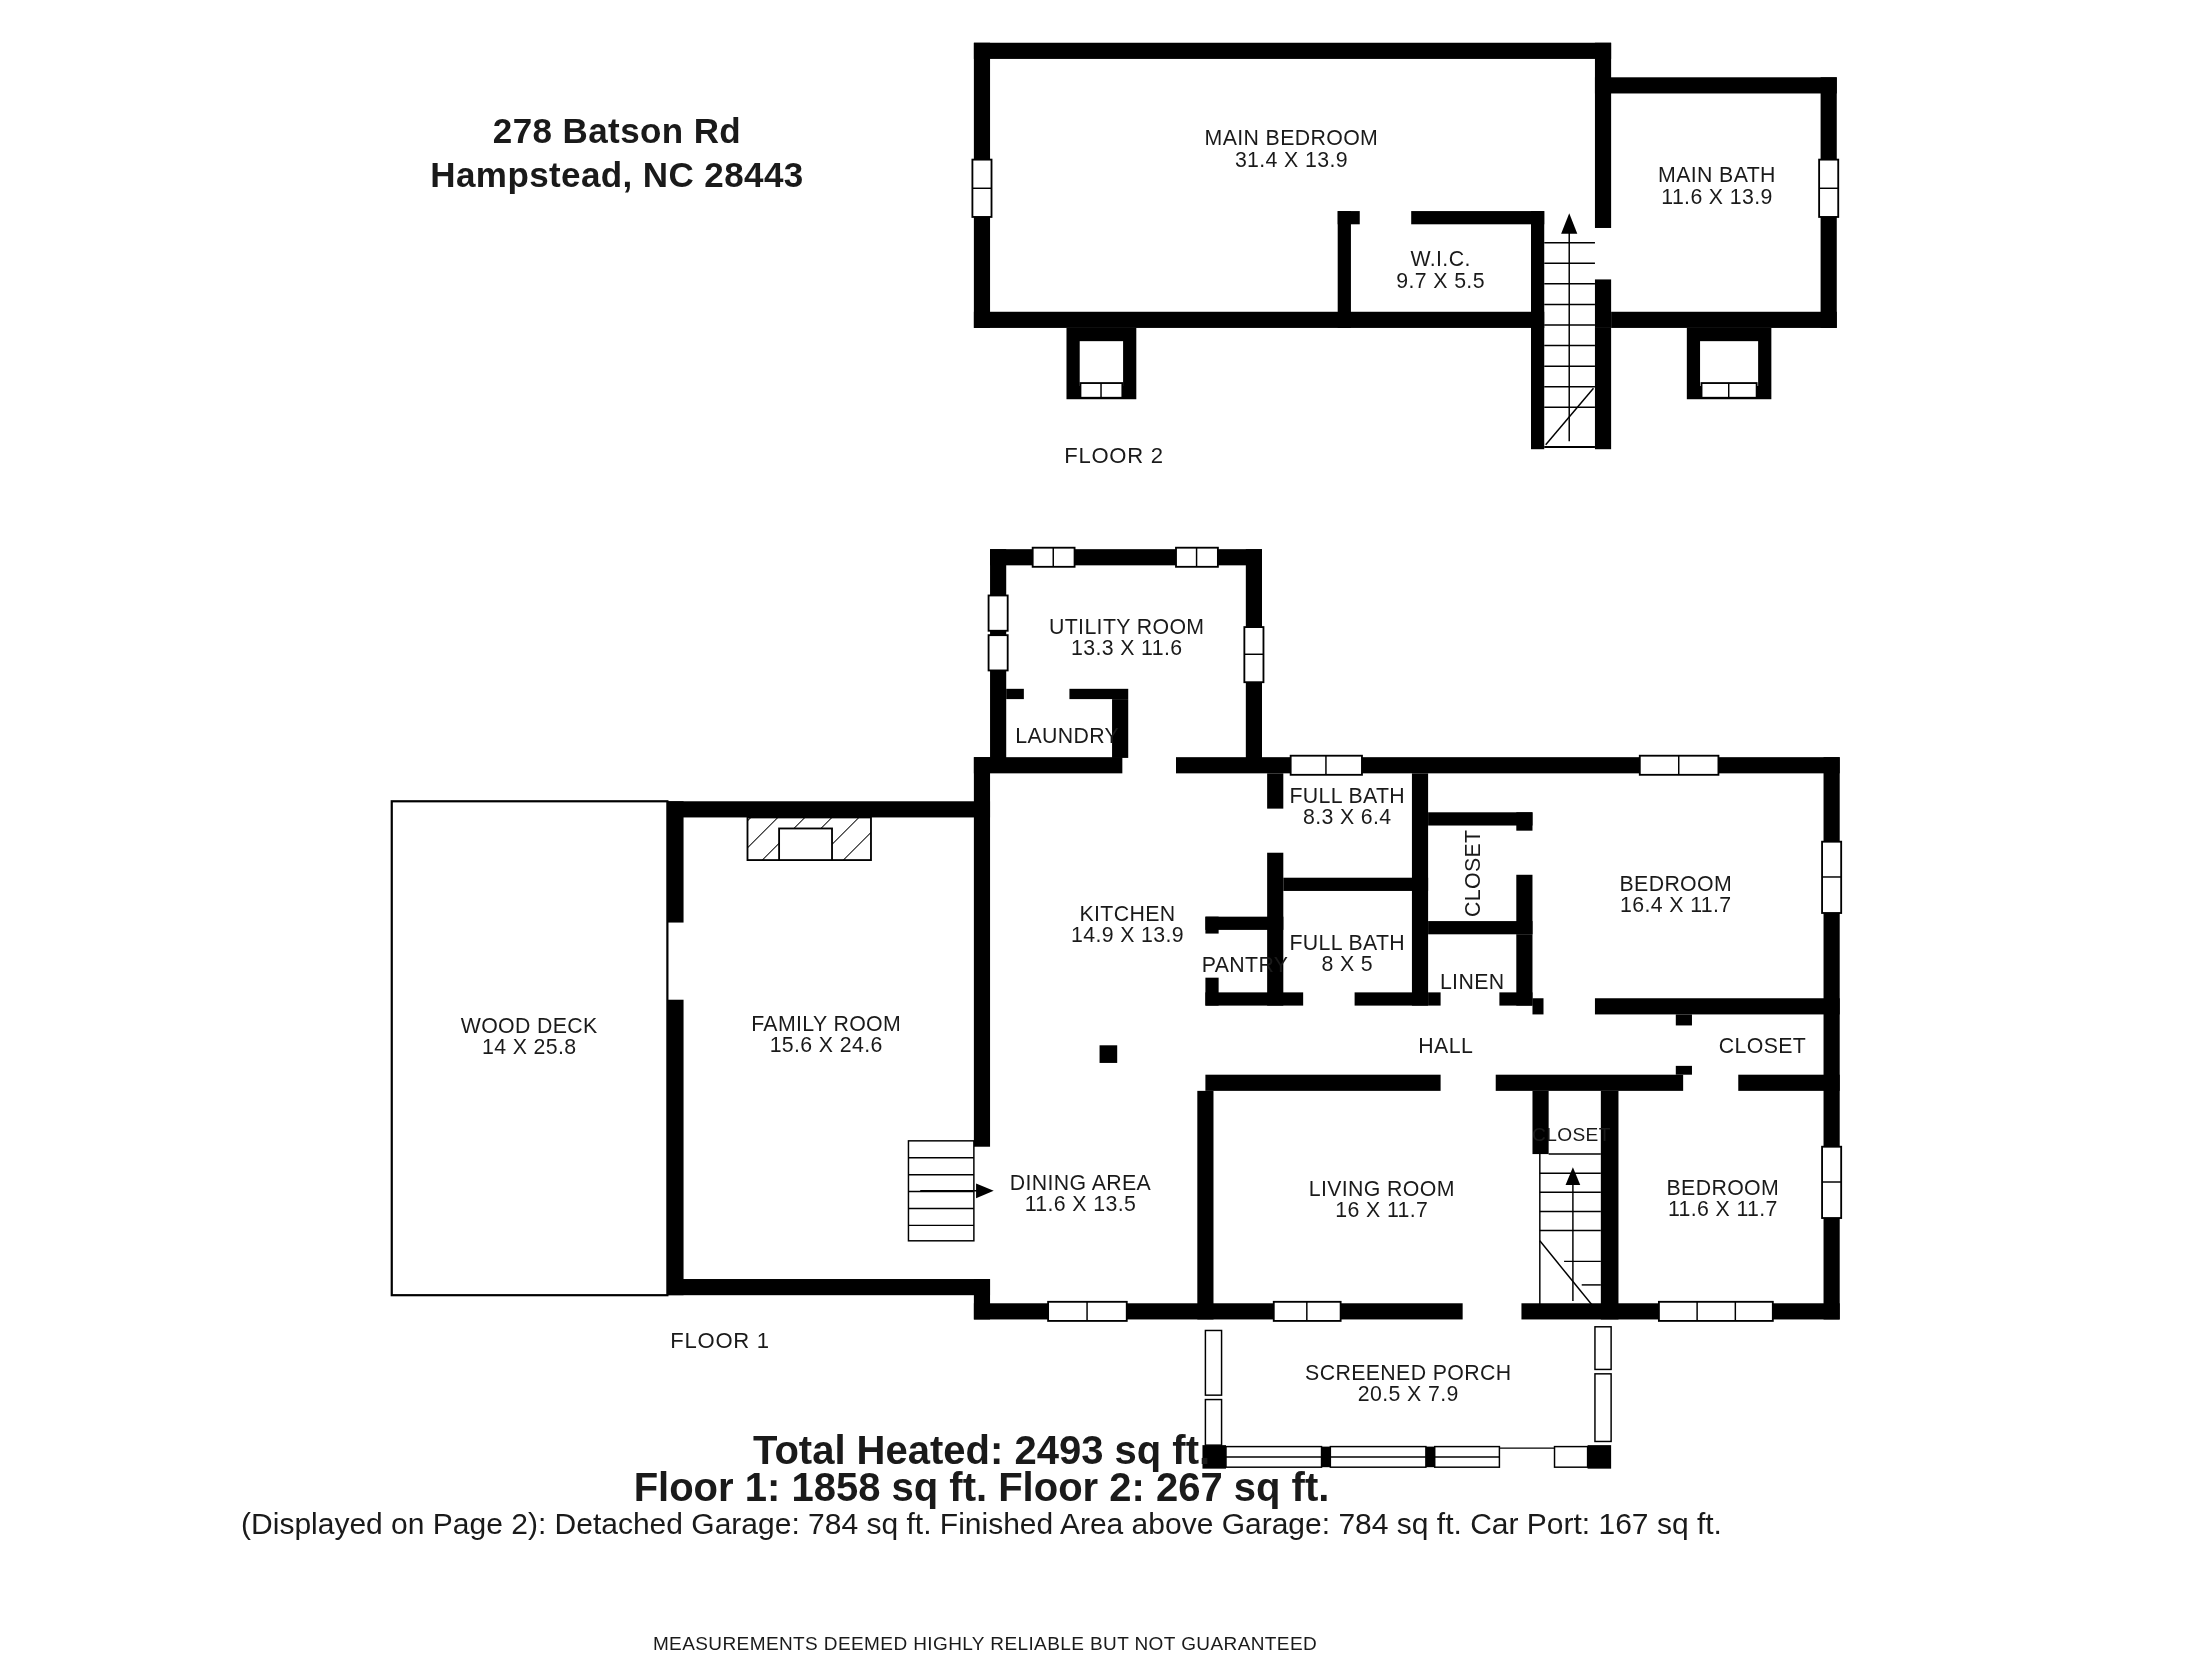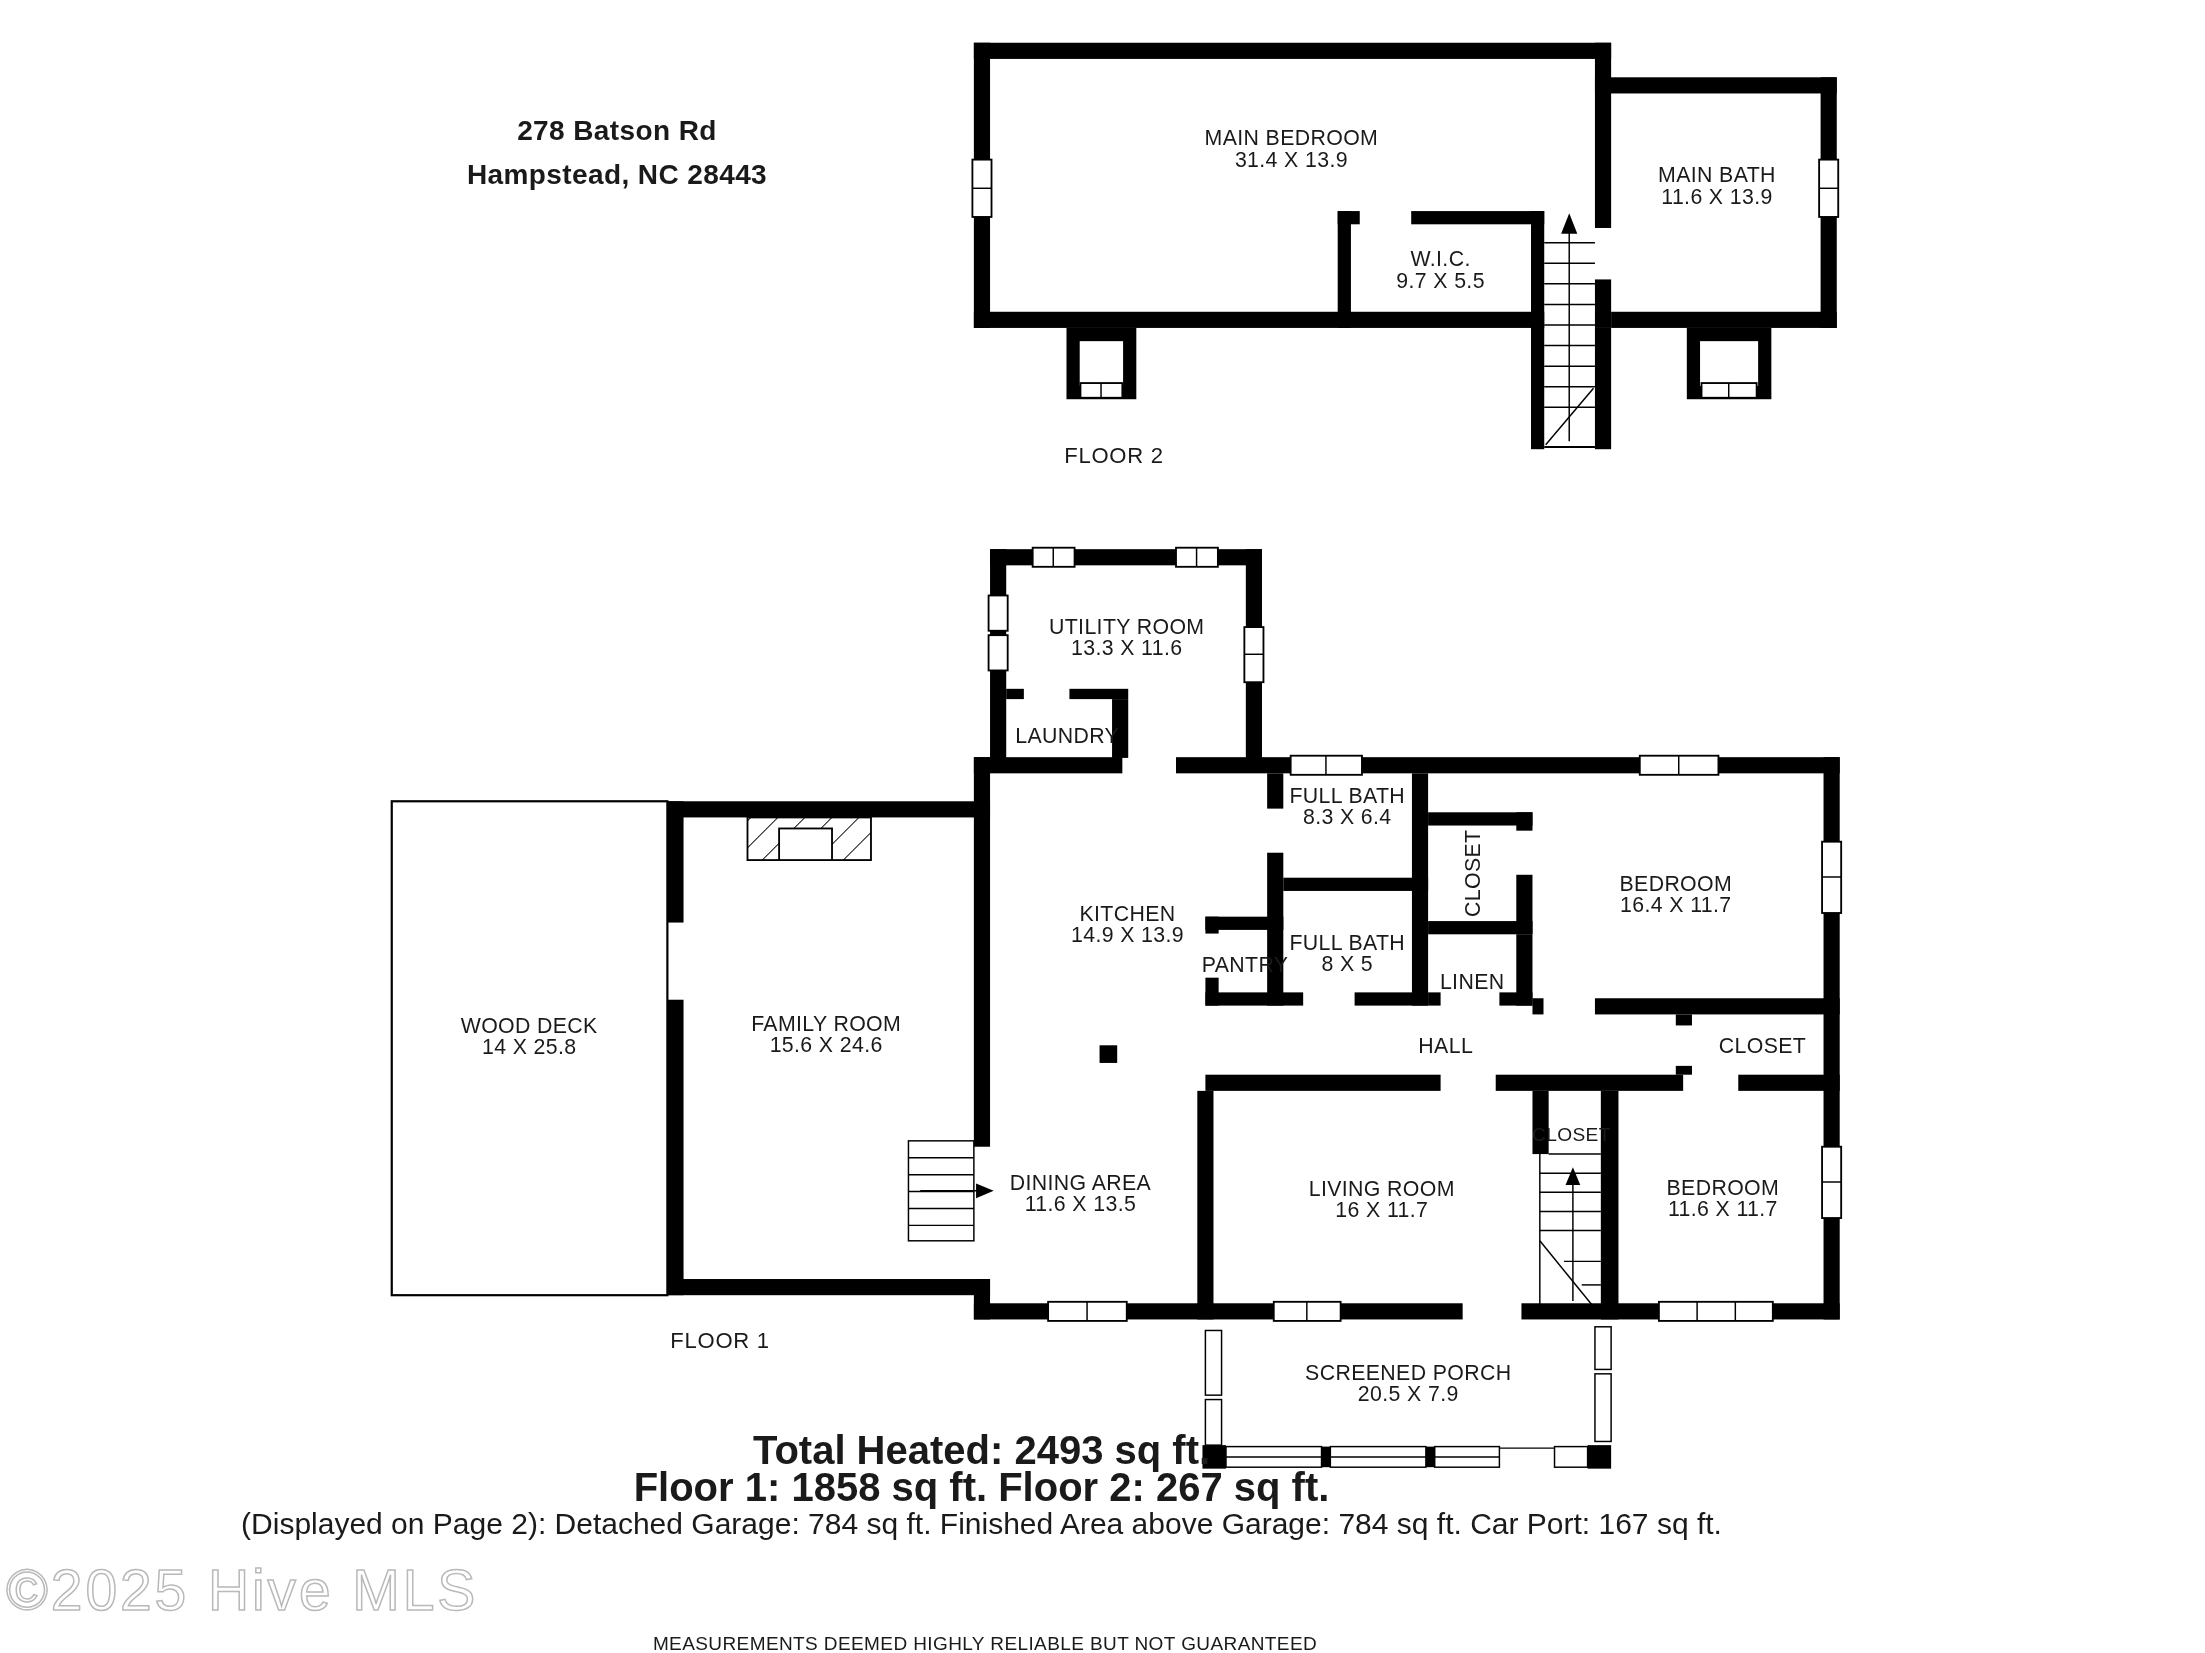--- a/index.html
+++ b/index.html
@@ -1,21 +1,21 @@
 <!DOCTYPE html>
 <html style="font-size:11.8px"><head>
 <meta charset="utf-8">
 <style>
   html,body{margin:0;padding:0;background:#ffffff;}
   body{width:2205px;height:1654px;position:relative;font-family:"Liberation Sans",sans-serif;color:#1a1a1a;overflow:hidden;}
   #canvas{position:absolute;left:0;top:0;width:2205px;height:1654px;background:#ffffff;}
   svg{position:absolute;left:0;top:0;}
   svg text{font-family:"Liberation Sans",sans-serif;font-size:29px;fill:#1a1a1a;letter-spacing:0.5px;}
   svg text.floor-tag{font-size:30px;letter-spacing:1px;}
-  .title{position:absolute;left:382px;top:109px;width:470px;text-align:center;font-weight:bold;font-size:28px;line-height:44px;letter-spacing:0.4px;}
+  .title{position:absolute;left:382px;top:109px;width:470px;text-align:center;font-weight:bold;font-size:35px;line-height:44px;letter-spacing:0.4px;}
   .summary{position:absolute;left:0px;top:1432px;width:1963px;text-align:center;}
   .summary .b{font-weight:bold;font-size:40px;line-height:37px;}
   .summary .r{font-size:30px;line-height:35px;}
   .disclaimer{position:absolute;left:0px;top:1633px;width:1970px;text-align:center;font-size:19px;letter-spacing:0.4px;}
   .watermark{position:absolute;left:5.9px;top:1557px;font-size:57px;letter-spacing:2.9px;color:transparent;-webkit-text-stroke:1.5px #b9b9b9;font-weight:400;white-space:nowrap;}
 </style>
 </head>
 <body>
 
 <div id="canvas">
@@ -260,21 +260,20 @@
     <text x="1880" y="1627" text-anchor="middle">LIVING ROOM</text>
     <text x="1880" y="1656" text-anchor="middle">16 X 11.7</text>
     <text x="2138" y="1552" text-anchor="middle" style="font-size:26px">CLOSET</text>
     <text x="2344" y="1625" text-anchor="middle">BEDROOM</text>
     <text x="2344" y="1654" text-anchor="middle">11.6 X 11.7</text>
     <text x="1916" y="1877" text-anchor="middle">SCREENED PORCH</text>
     <text x="1916" y="1906" text-anchor="middle">20.5 X 7.9</text>
     <text x="912" y="1834" class="floor-tag">FLOOR 1</text>
   </svg>
 
-  <div class="watermark">©2025 Hive MLS</div>
 
   <div class="summary">
     <div class="b">Total Heated: 2493 sq ft.</div>
     <div class="b">Floor 1: 1858 sq ft. Floor 2: 267 sq ft.</div>
     <div class="r">(Displayed on Page 2): Detached Garage: 784 sq ft. Finished Area above Garage: 784 sq ft. Car Port: 167 sq ft.</div>
   </div>
 
   <div class="disclaimer">MEASUREMENTS DEEMED HIGHLY RELIABLE BUT NOT GUARANTEED</div>
 </div>
 

